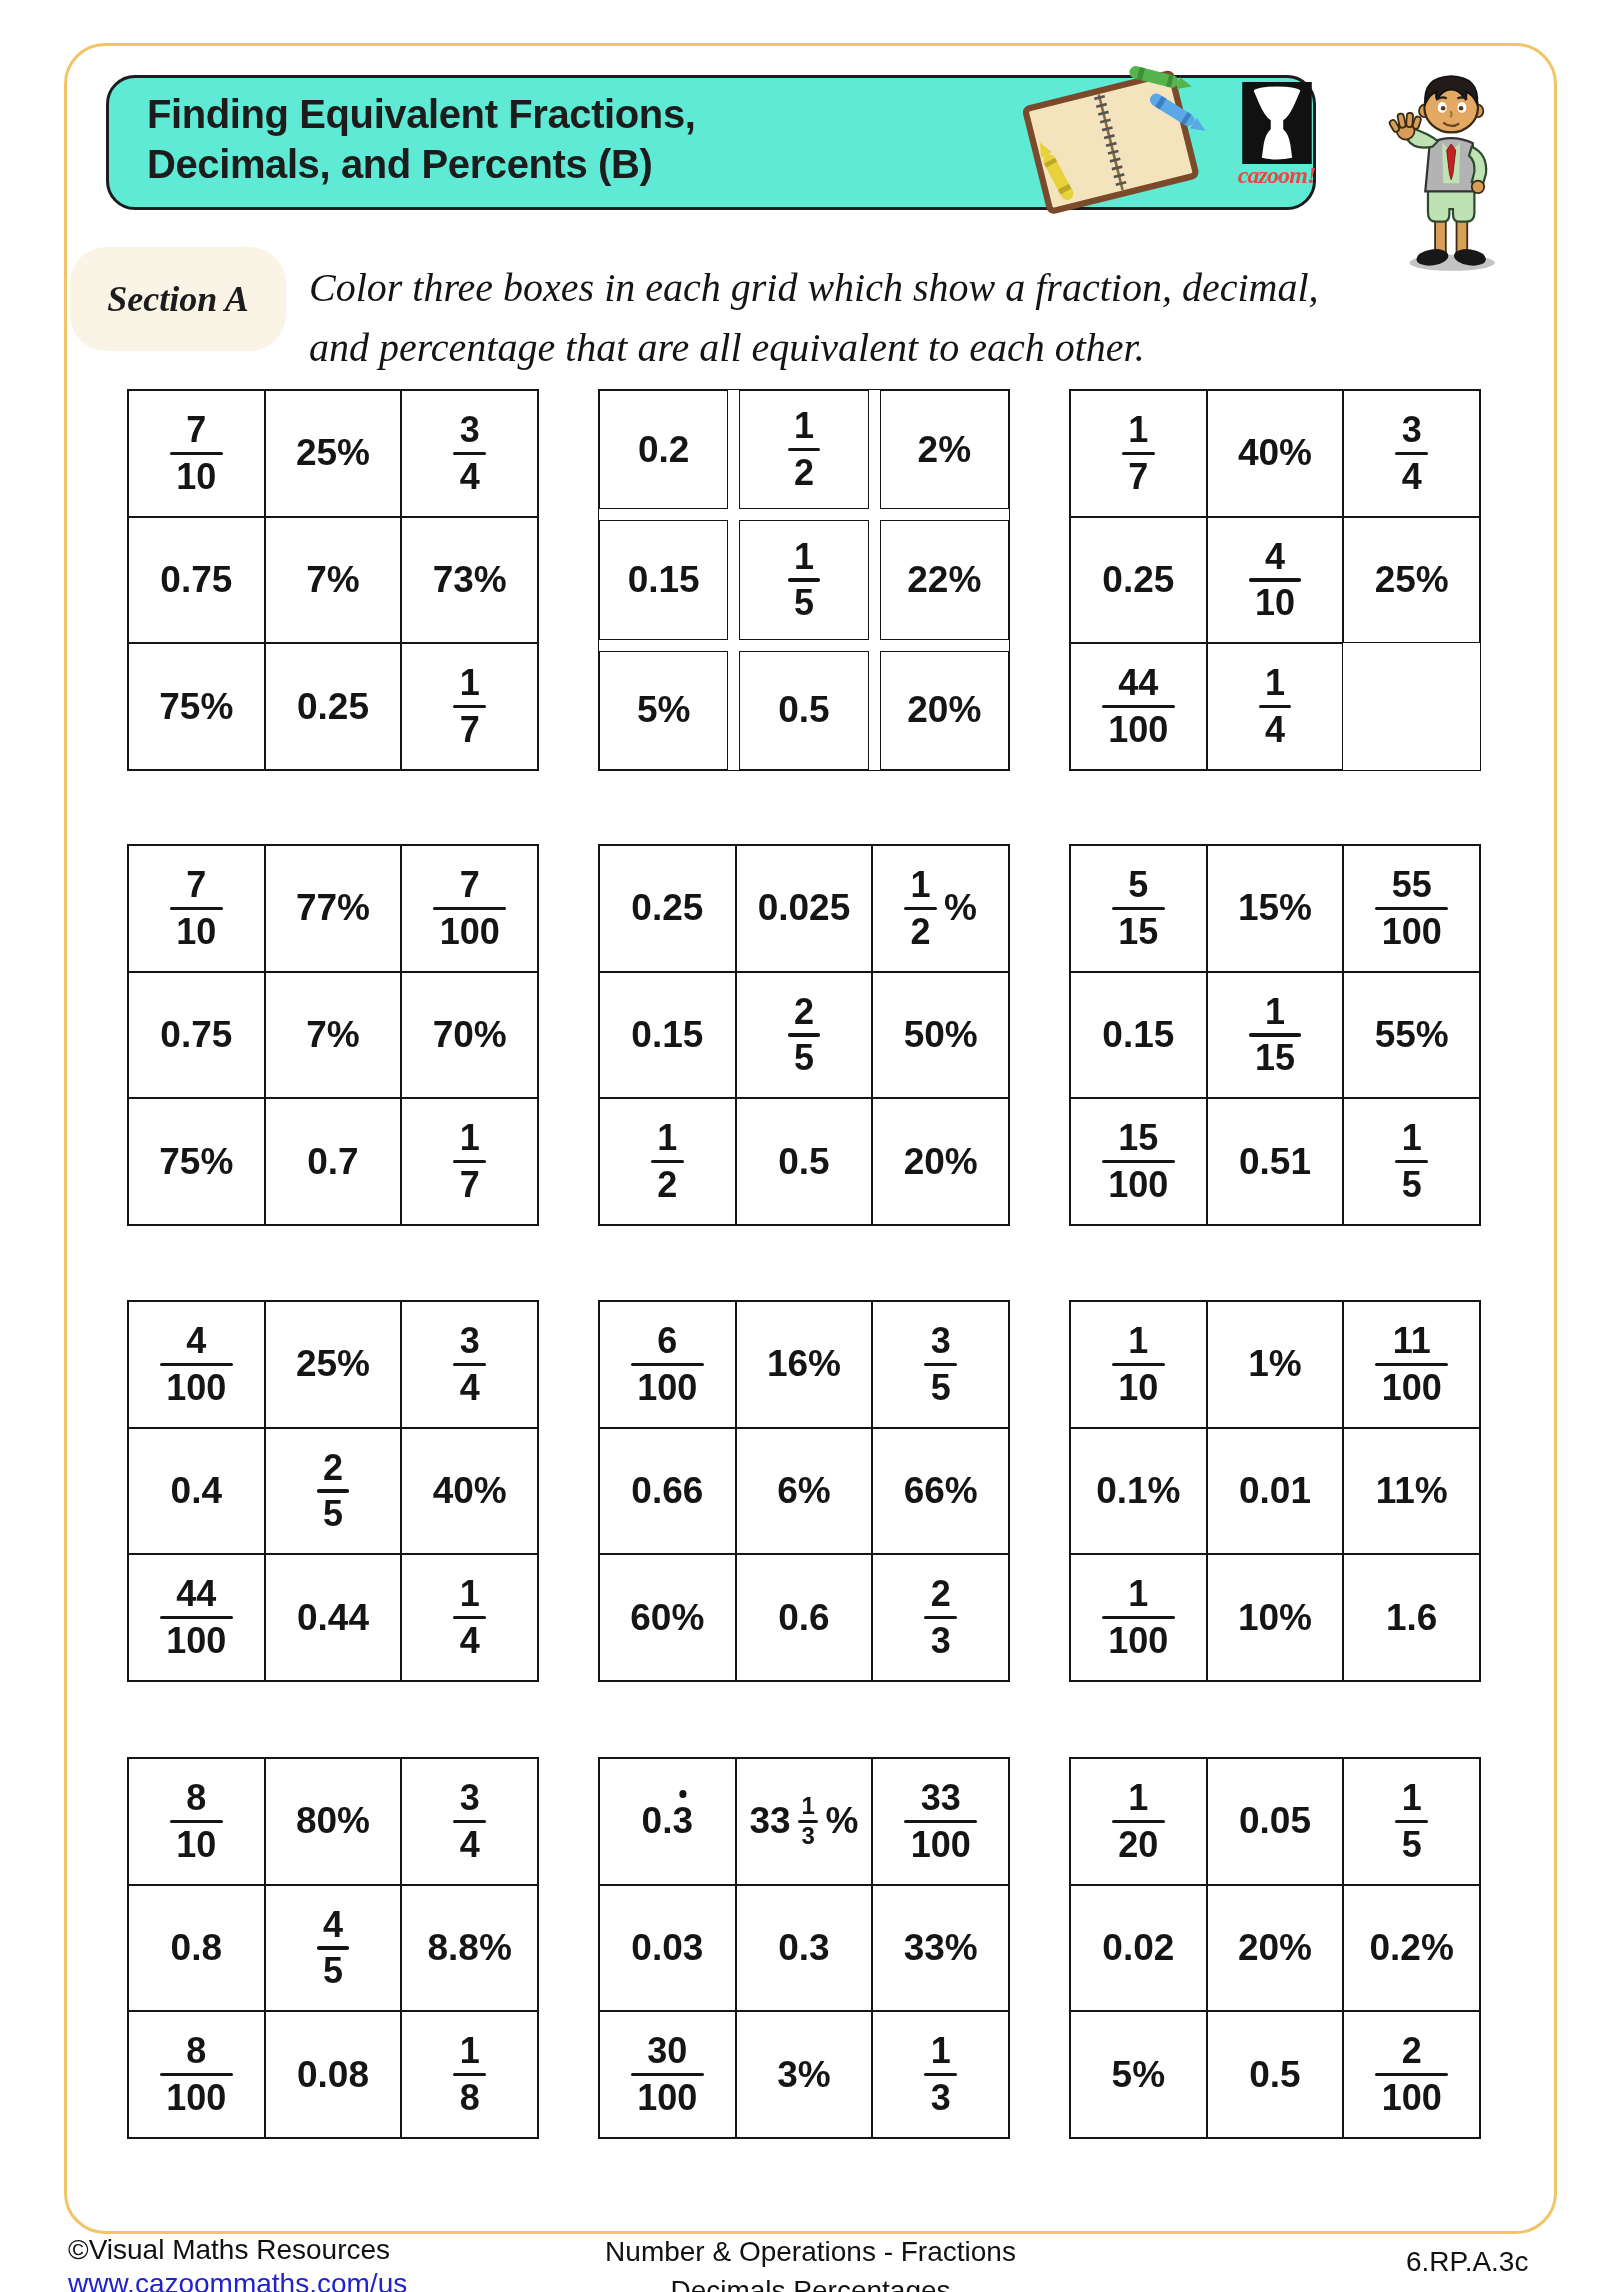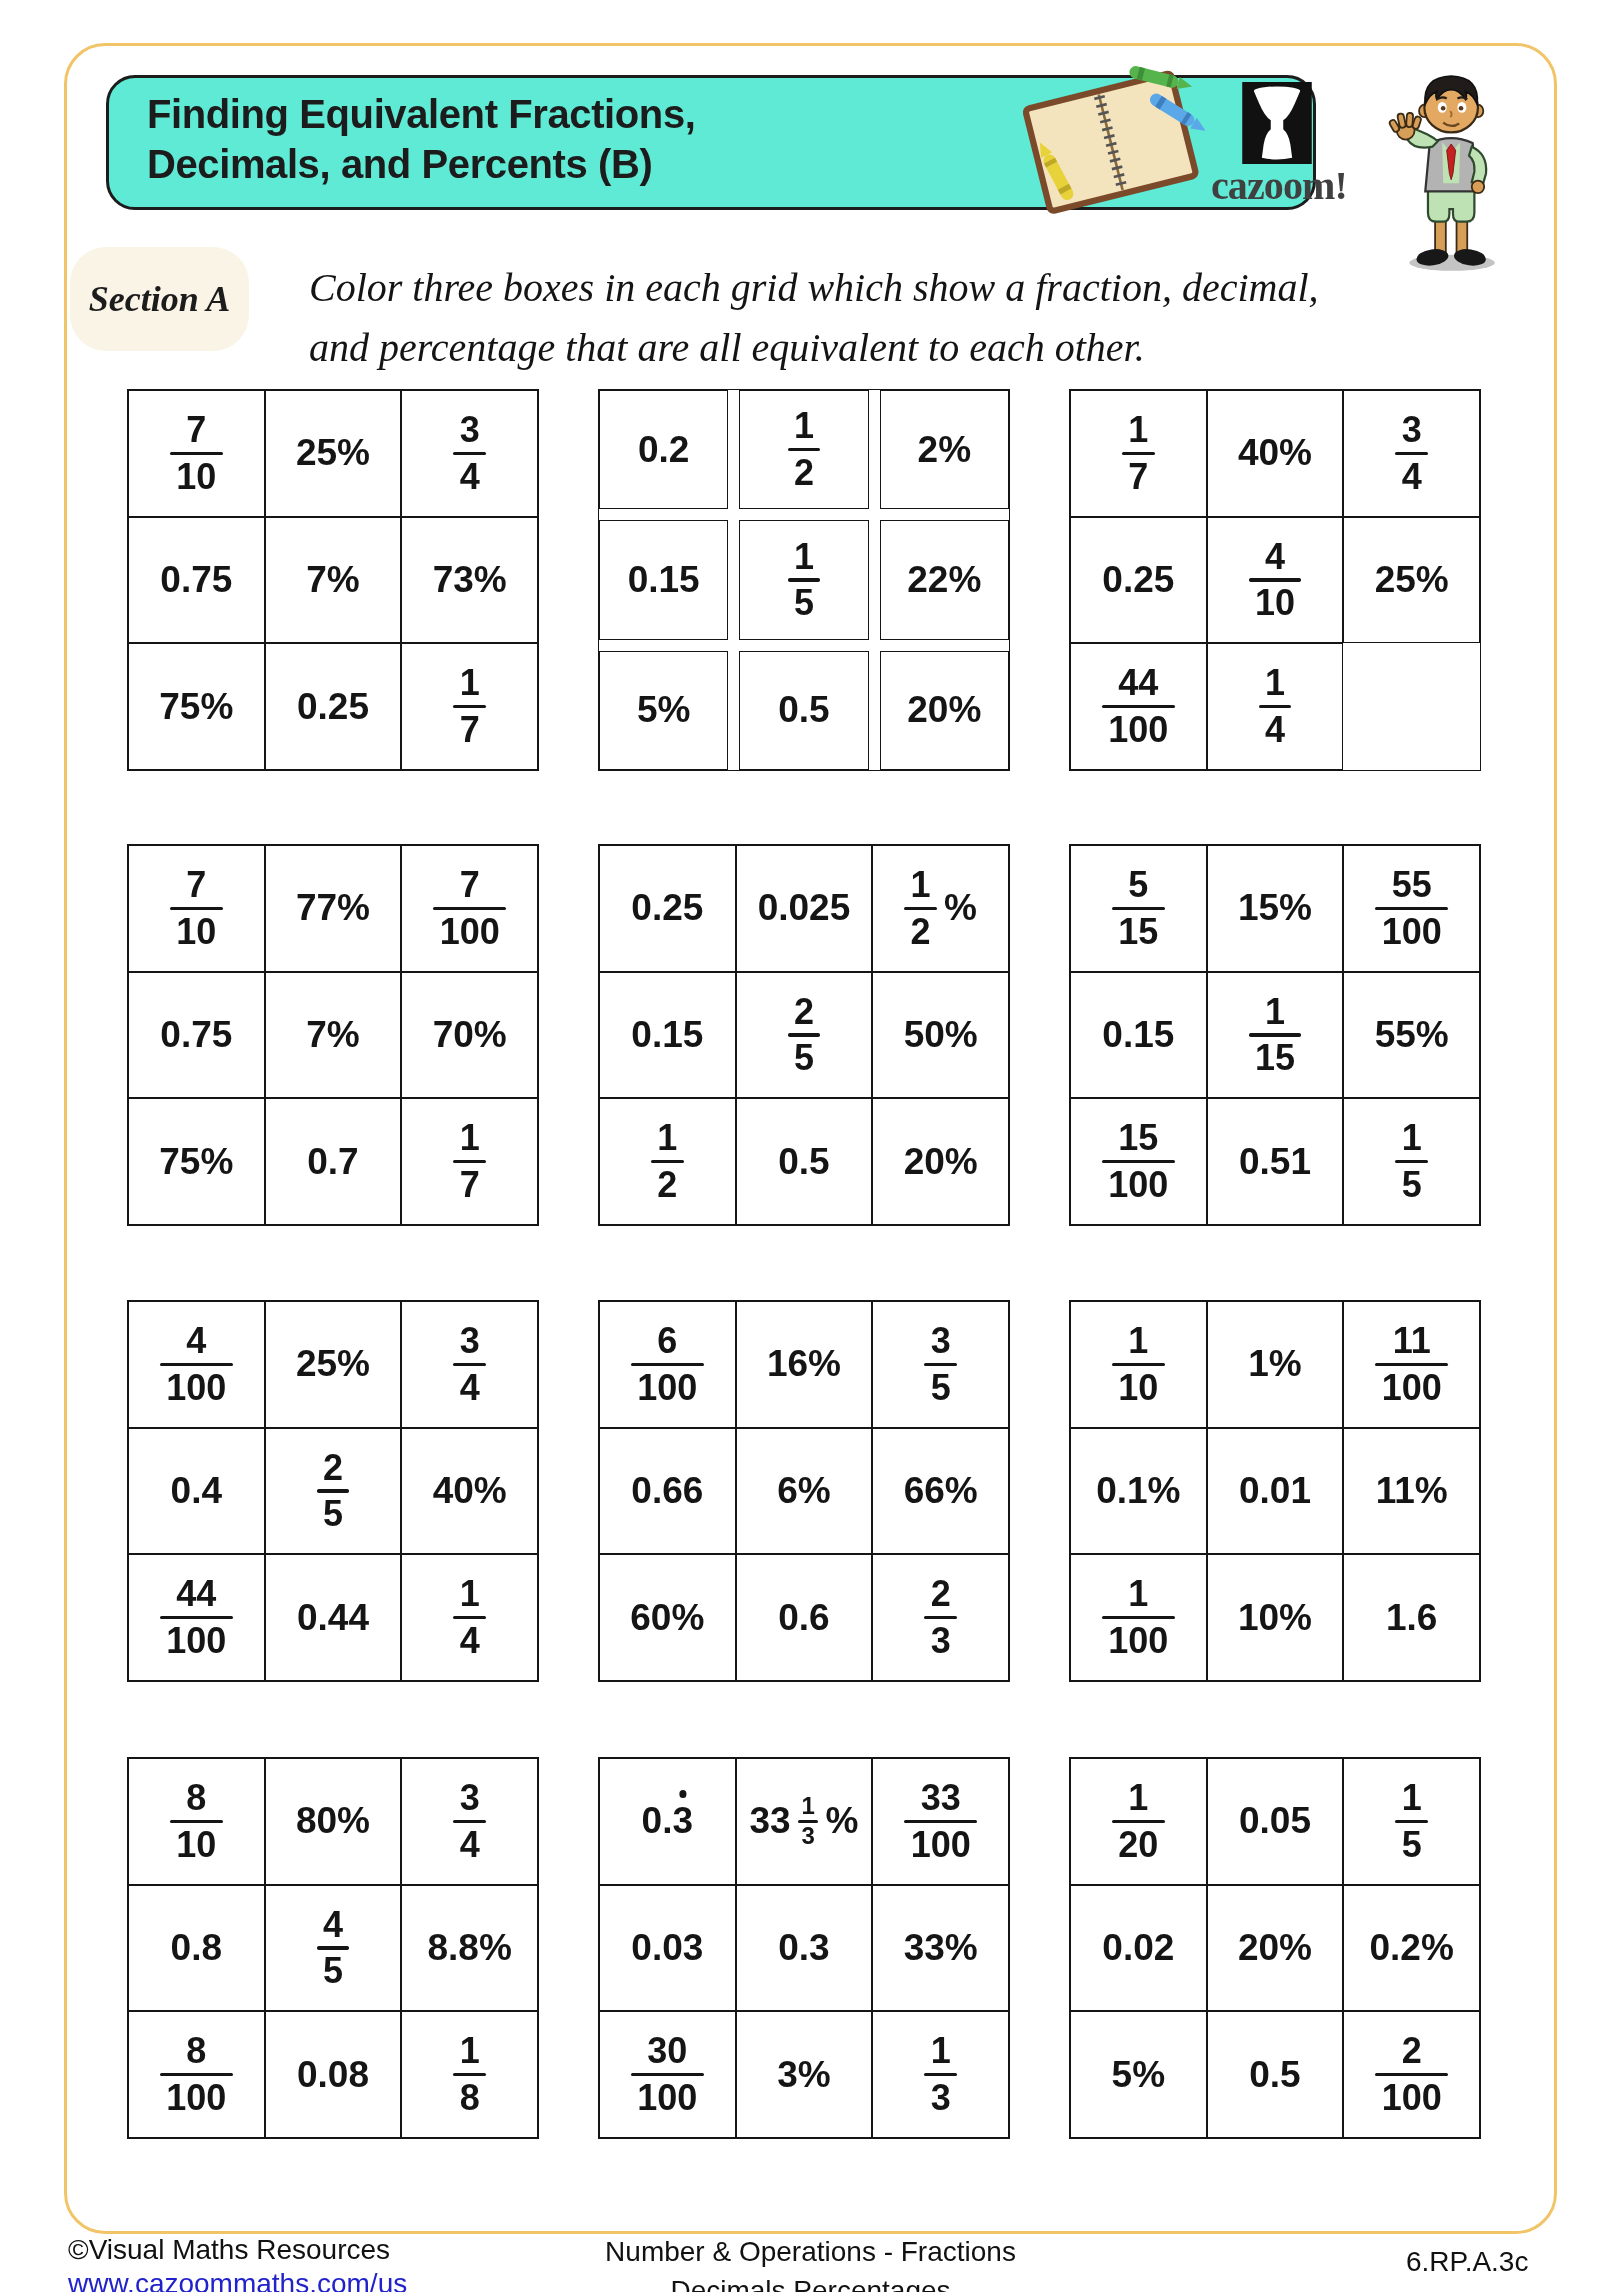--- a/index.html
+++ b/index.html
@@ -11,26 +11,26 @@
 
   .title-box{position:absolute;left:106px;top:75px;width:1204px;height:129px;
        background:#5eead4;border:3.6px solid #1c1c1c;border-radius:29px;}
   .title-text{position:absolute;left:38px;top:10.7px;font-size:40px;font-weight:700;
        line-height:1.26;letter-spacing:-0.4px;color:#1c1c1c;}
 
   .notebook{position:absolute;left:1001px;top:56px;width:224px;height:161px;z-index:5;}
 
   .logo{position:absolute;left:1211px;top:82px;width:131px;text-align:center;z-index:6;}
   .logo-box{width:70px;height:82px;margin:0 auto;display:block;}
-  .logo-text{font-family:"Liberation Serif",serif;font-weight:700;font-size:40px;
-       color:#404040;margin-top:-1.8px;letter-spacing:-0.9px;}
+  .logo-text{font-family:"Liberation Serif",serif;font-weight:700;font-size:24px;
+       color:#ef4444;margin-top:-1.8px;letter-spacing:-0.9px;font-style:italic;}
 
   .boy{position:absolute;left:1386px;top:57px;width:125px;height:224px;z-index:5;}
 
-  .section-label{position:absolute;left:70px;top:247px;width:179px;height:104px;
+  .section-label{position:absolute;left:70px;top:247px;width:216px;height:104px;
        background:#FAF4E6;border-radius:36px;display:flex;align-items:center;justify-content:center;}
   .section-label span{font-family:"Liberation Serif",serif;font-style:italic;font-weight:700;
        font-size:36px;color:#1c1c1c;}
   .instruction{position:absolute;left:309px;top:258px;font-family:"Liberation Serif",serif;
        font-style:italic;font-size:40px;line-height:1.5;color:#141414;}
 
   .grid{position:absolute;width:410px;height:380px;display:grid;
        grid-template-columns:repeat(3,1fr);grid-template-rows:repeat(3,1fr);
        border:1.8px solid #151515;background:#fff;}
   .cell{border:1.3px solid #151515;display:flex;align-items:center;justify-content:center;

